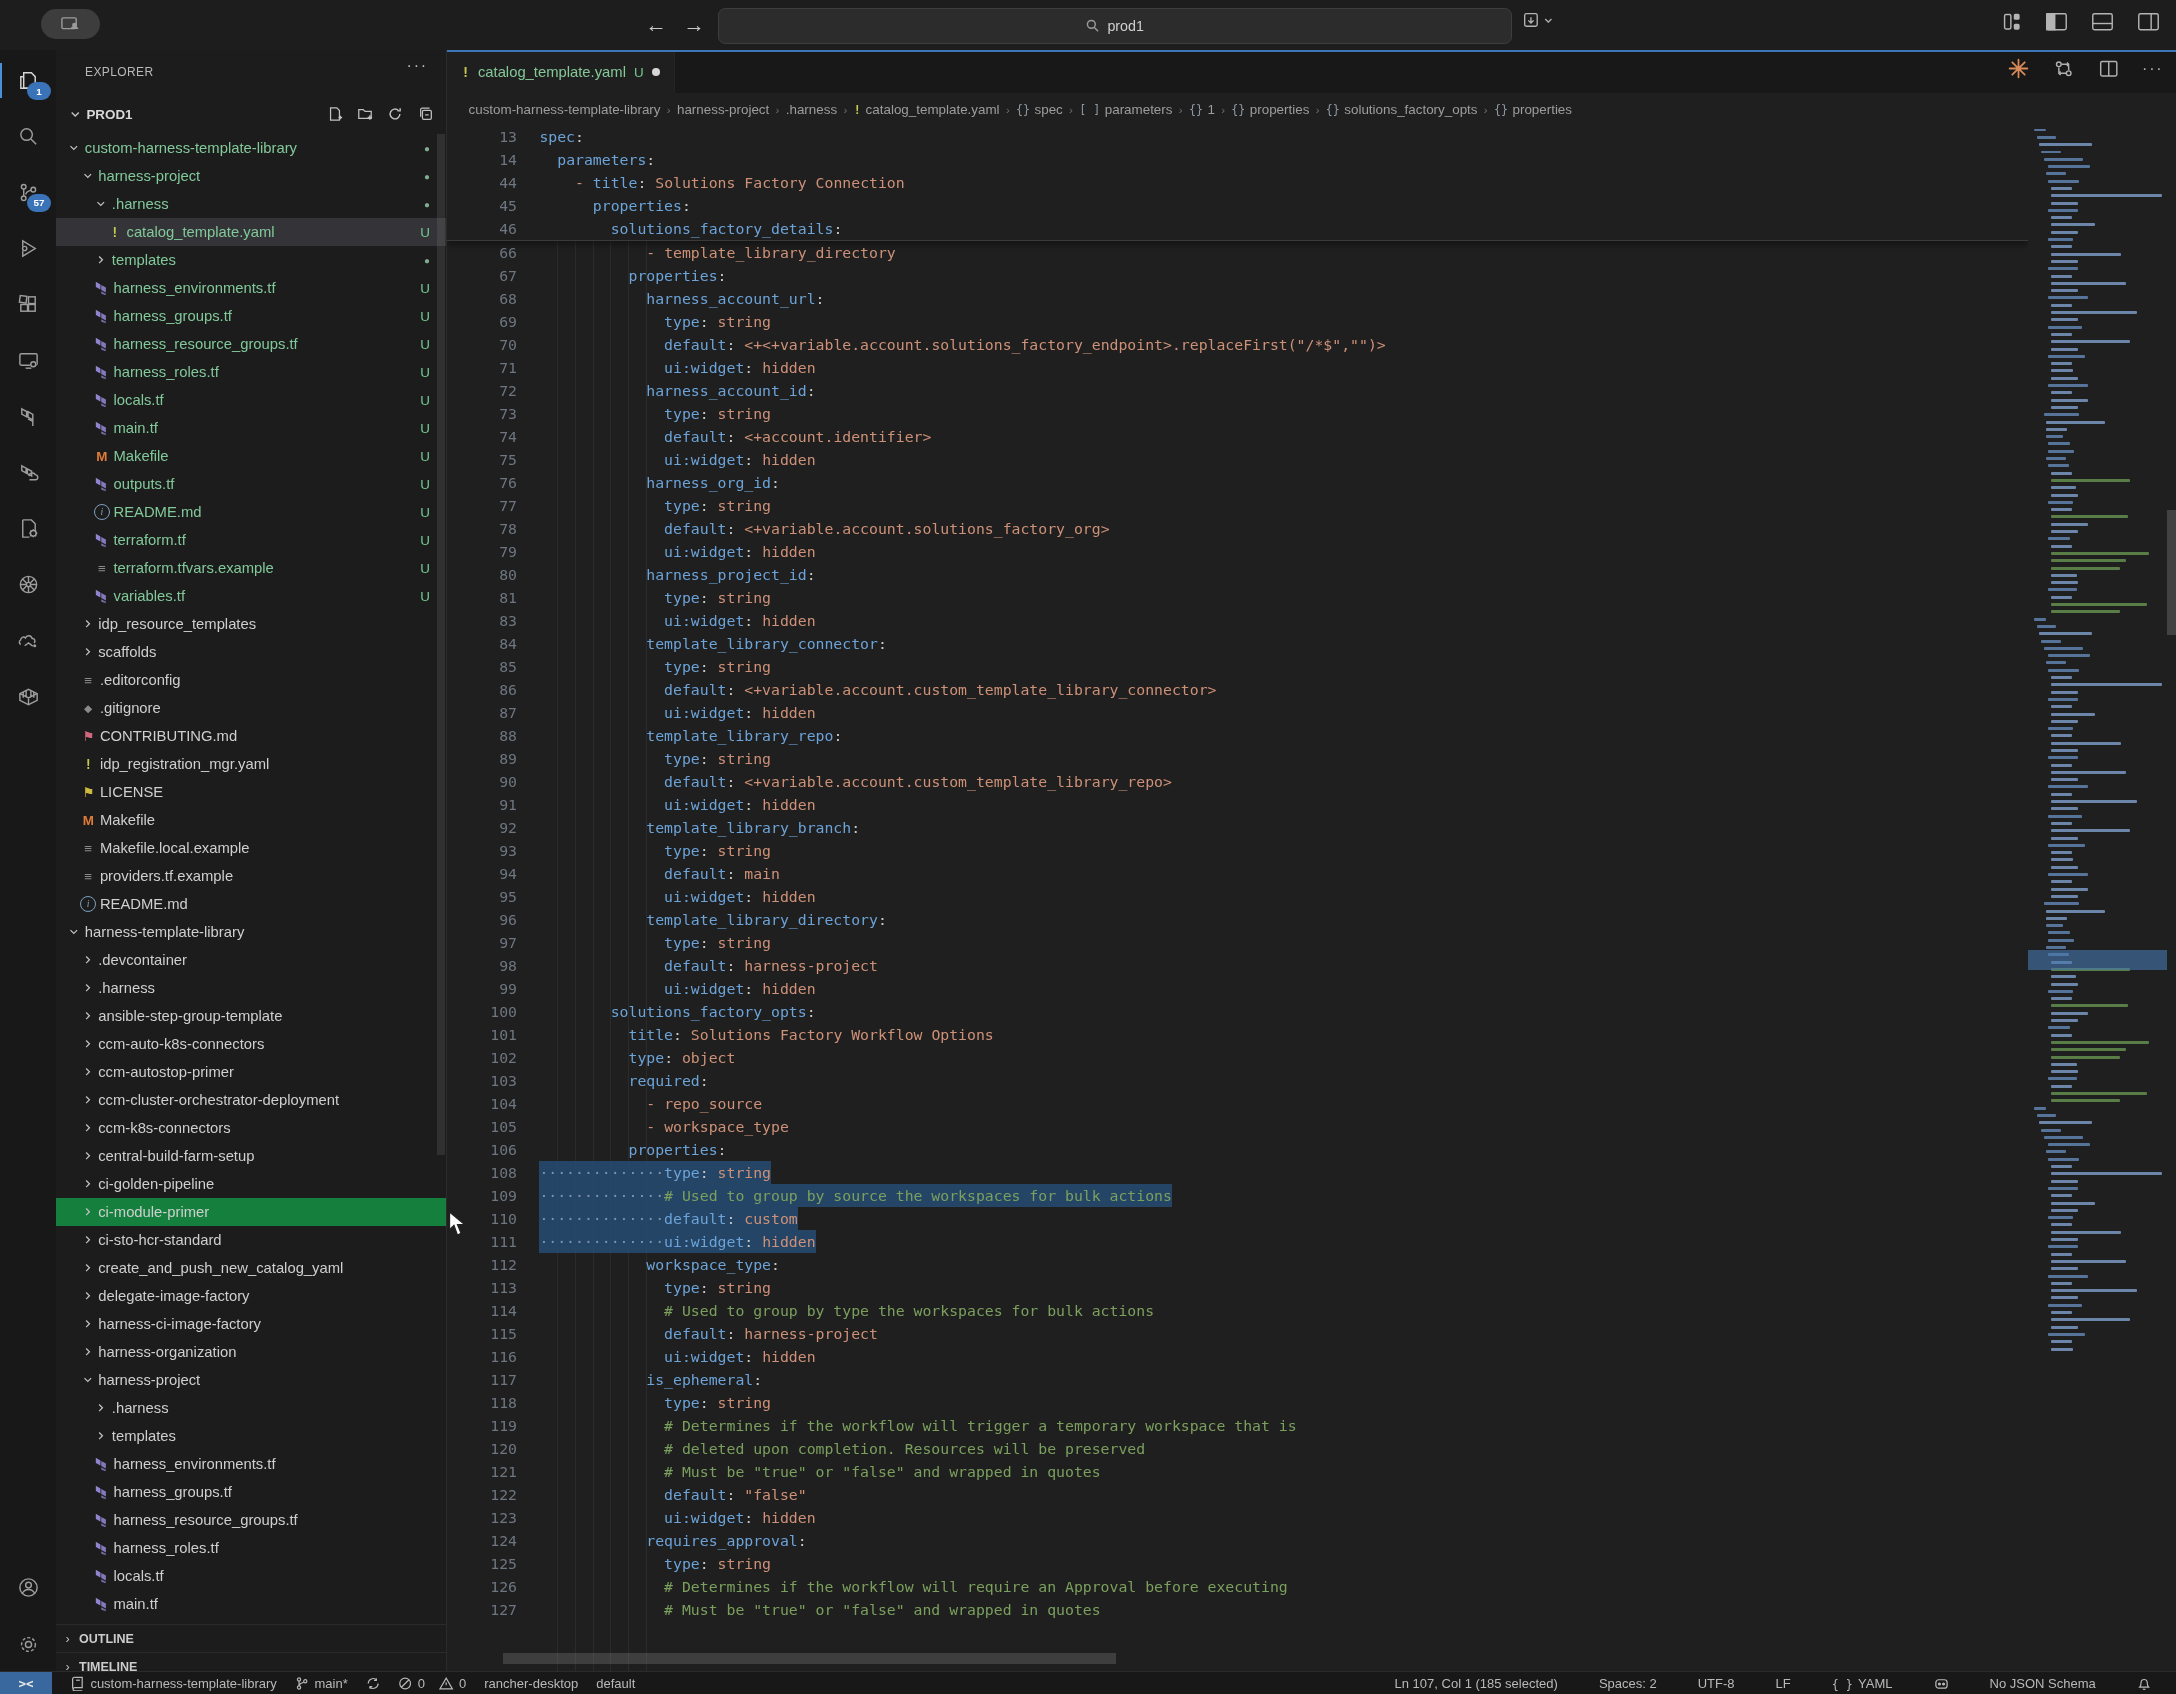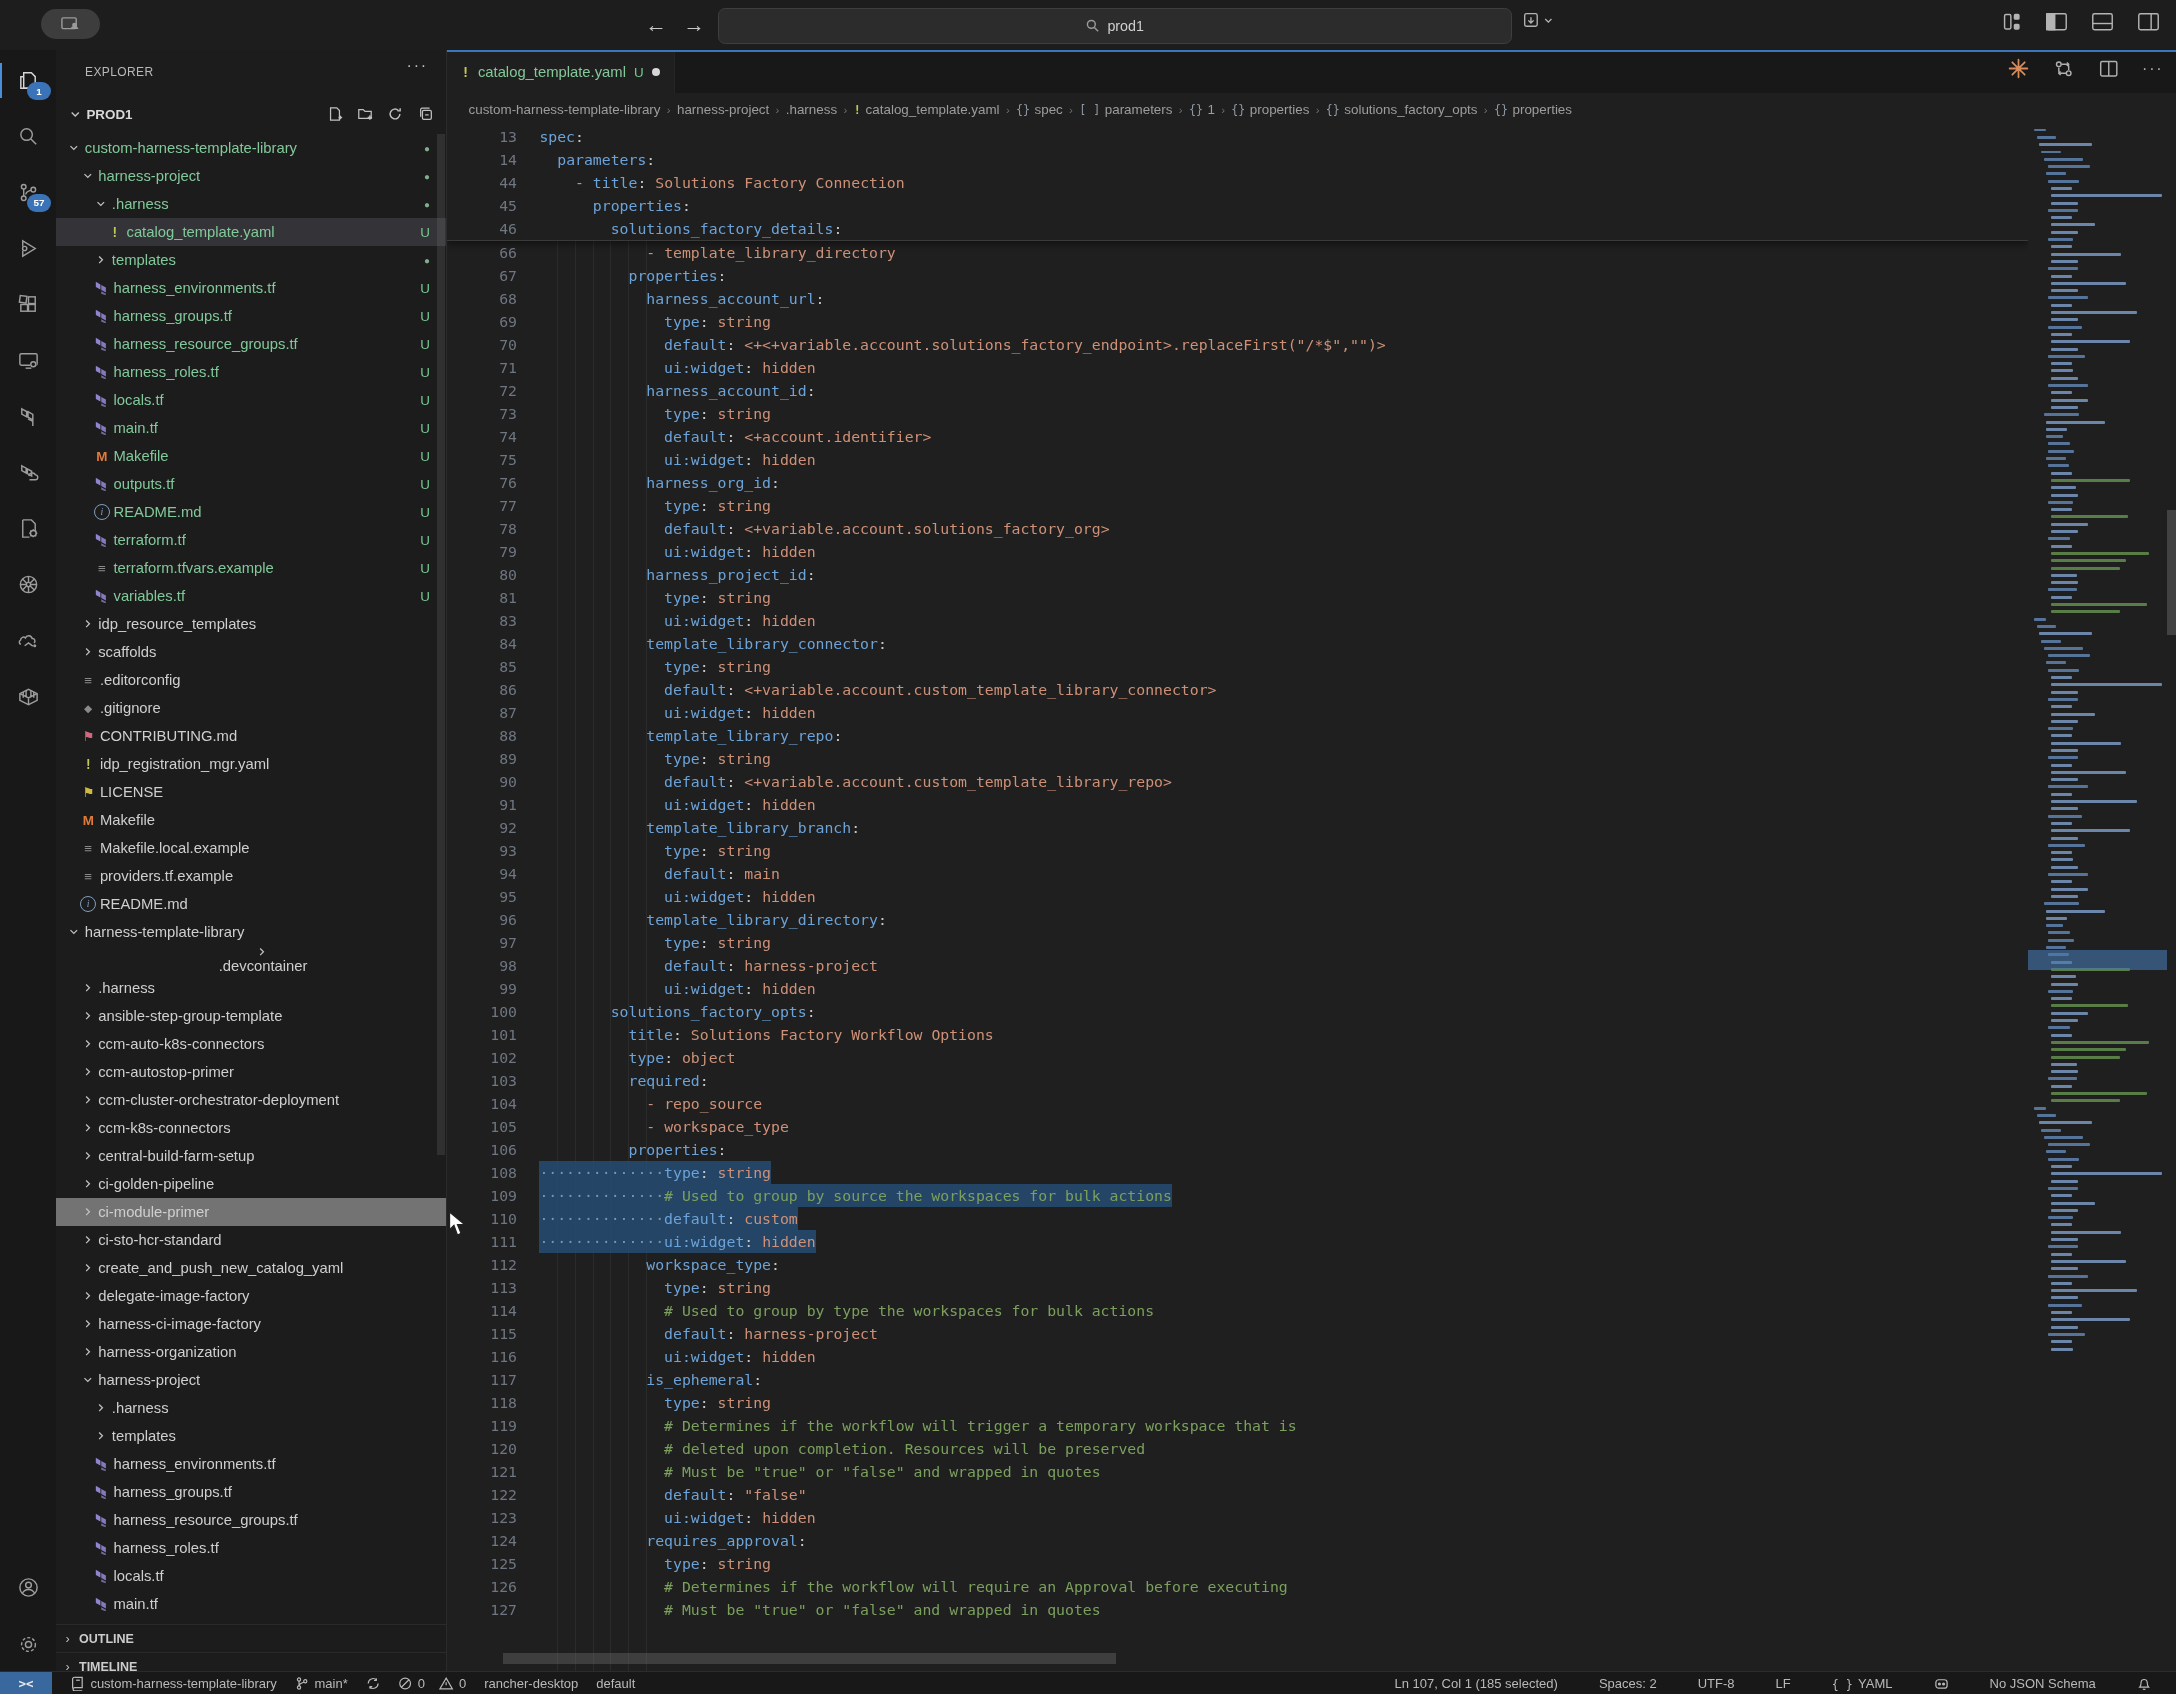--- a/index.html
+++ b/index.html
@@ -28,21 +28,21 @@
   #sidebar{position:relative;width:390px;height:100%;background:#1c1c1c;border-right:0.9px solid #2b2b2b;flex:none;}
   #sb-head{position:absolute;left:0;top:0;width:100%;height:43px;display:flex;align-items:center;}
   #sb-title{margin-left:29px;font-size:12px;letter-spacing:0.4px;color:#b8b8b8;}
   #sb-ellipsis{position:absolute;right:18px;top:7.2px;color:#bdbdbd;font-size:16px;letter-spacing:1.8px;}
   #prod-row{position:absolute;left:0;top:45px;width:100%;height:38px;display:flex;align-items:center;color:#d9d9d9;}
   #prod-label{font-weight:bold;font-size:13.4px;margin-left:5.4px;}
   #prod-actions{position:absolute;right:12.5px;display:flex;gap:14.3px;color:#c0c0c0;}
   #tree{position:absolute;left:0;top:84px;width:100%;height:1490px;overflow:hidden;}
   .trow{position:relative;height:28px;display:flex;align-items:center;font-size:14.8px;color:#cfcfcf;white-space:nowrap;}
   .trow.sel{background:#343438;}
-  .trow.hov{background:#737373;}
+  .trow.hov{background:#15803d;}
   .trow .chev{width:18px;flex:none;display:flex;justify-content:center;color:#c2c2c2;}
   .trow .ficon{width:19.7px;flex:none;display:flex;justify-content:center;align-items:center;font-size:13.4px;}
   .trow .lbl{margin-left:1.8px;}
   .trow.git .lbl{color:#82c99a;}
   .trow .badge{position:absolute;right:16px;color:#73c991;font-size:13.4px;}
   .trow .dot{position:absolute;right:16px;color:#7fae8f;font-size:9.9px;}
   .ic-yaml{color:#c2c94e;font-weight:bold;font-family:"DejaVu Sans Mono",monospace;}
   .ic-make{color:#e07b39;font-weight:bold;}
   .ic-list{color:#8a8a8a;}
   .ic-git{color:#8a8a8a;font-size:10.7px;}
@@ -530,21 +530,21 @@
             <span class="lbl">README.md</span>
           </div>
           <div class="trow" style="padding-left: 9px;">
             <span class="chev">
               <svg width="11.6" height="11.6" viewBox="0 0 14 14" fill="none" stroke="currentColor" stroke-width="1.5">
                 <path d="M3 5l4 4 4-4"></path>
               </svg>
             </span>
             <span class="lbl">harness-template-library</span>
           </div>
-          <div class="trow" style="padding-left: 22.4px; flex-direction: column;">
+          <div class="trow" style="padding-left: 22.4px;">
             <span class="chev">
               <svg width="11.6" height="11.6" viewBox="0 0 14 14" fill="none" stroke="currentColor" stroke-width="1.5">
                 <path d="M5 3l4 4-4 4"></path>
               </svg>
             </span>
             <span class="lbl">.devcontainer</span>
           </div>
           <div class="trow" style="padding-left: 22.4px;">
             <span class="chev">
               <svg width="11.6" height="11.6" viewBox="0 0 14 14" fill="none" stroke="currentColor" stroke-width="1.5">

